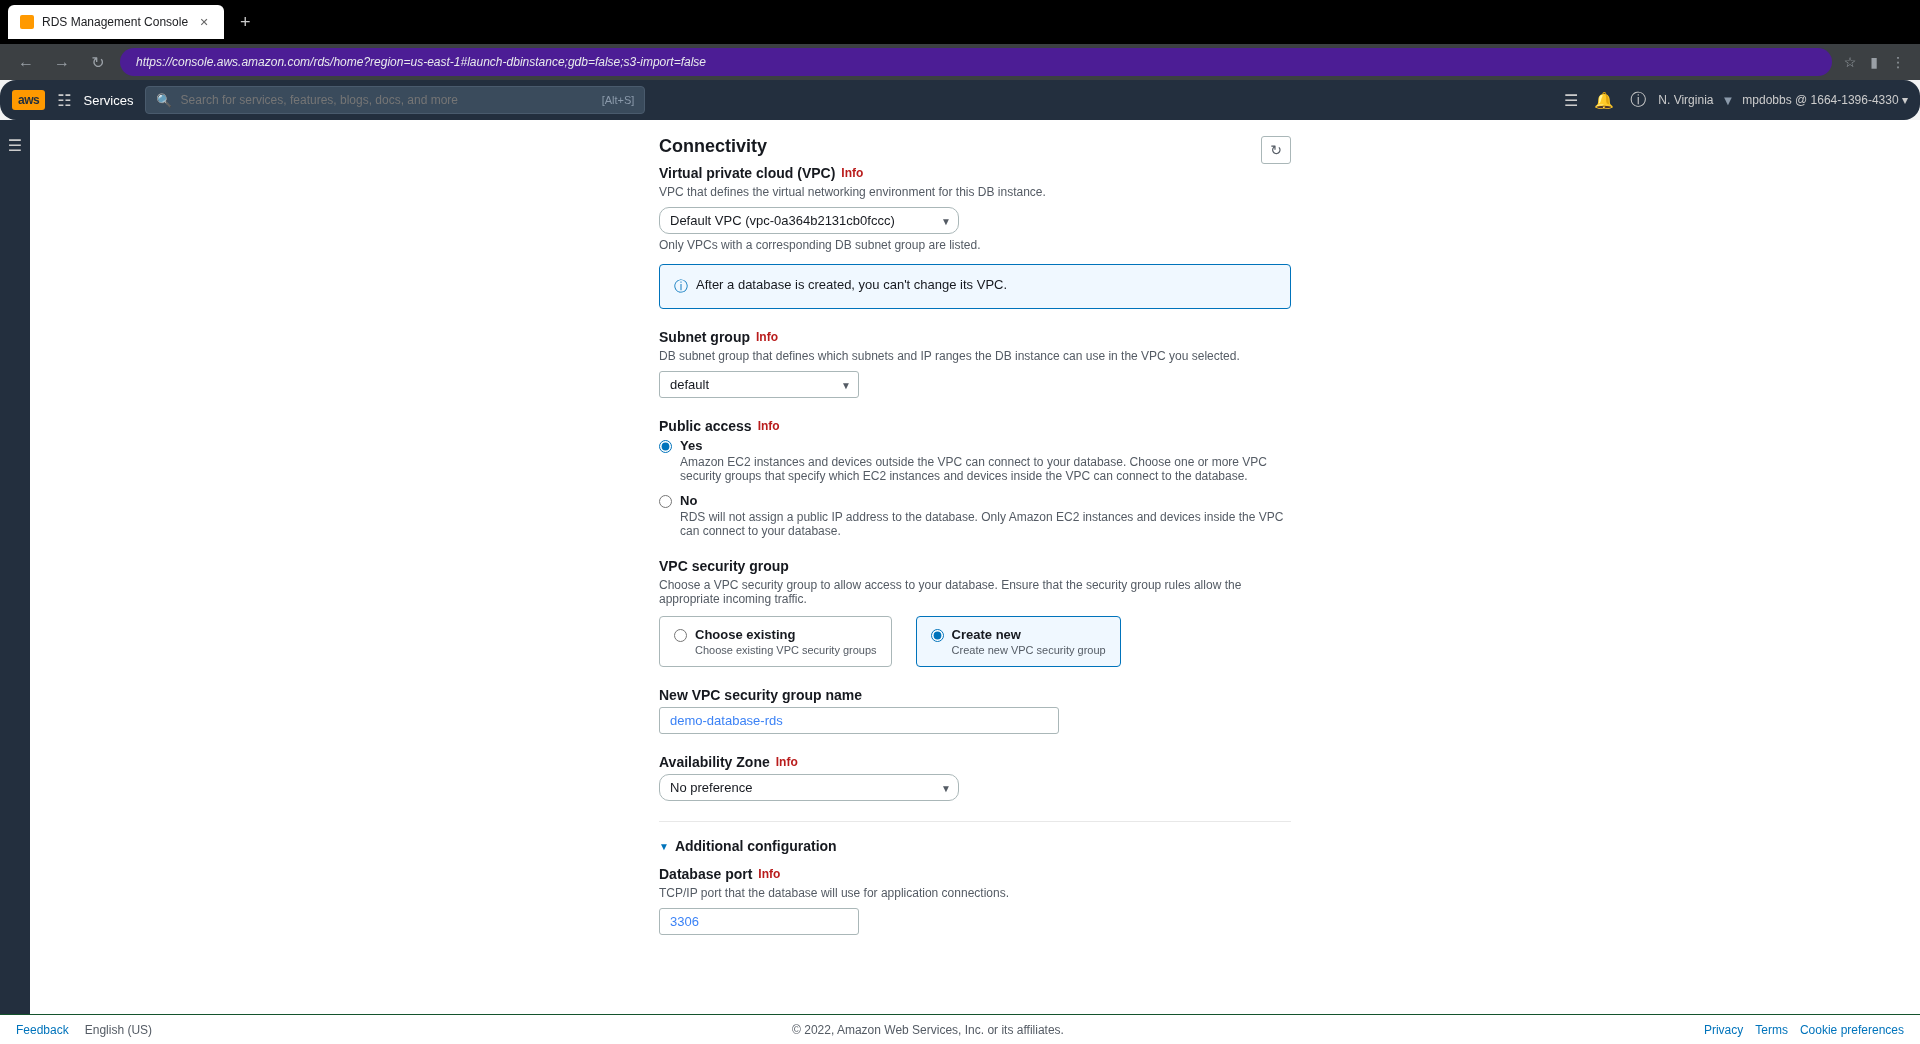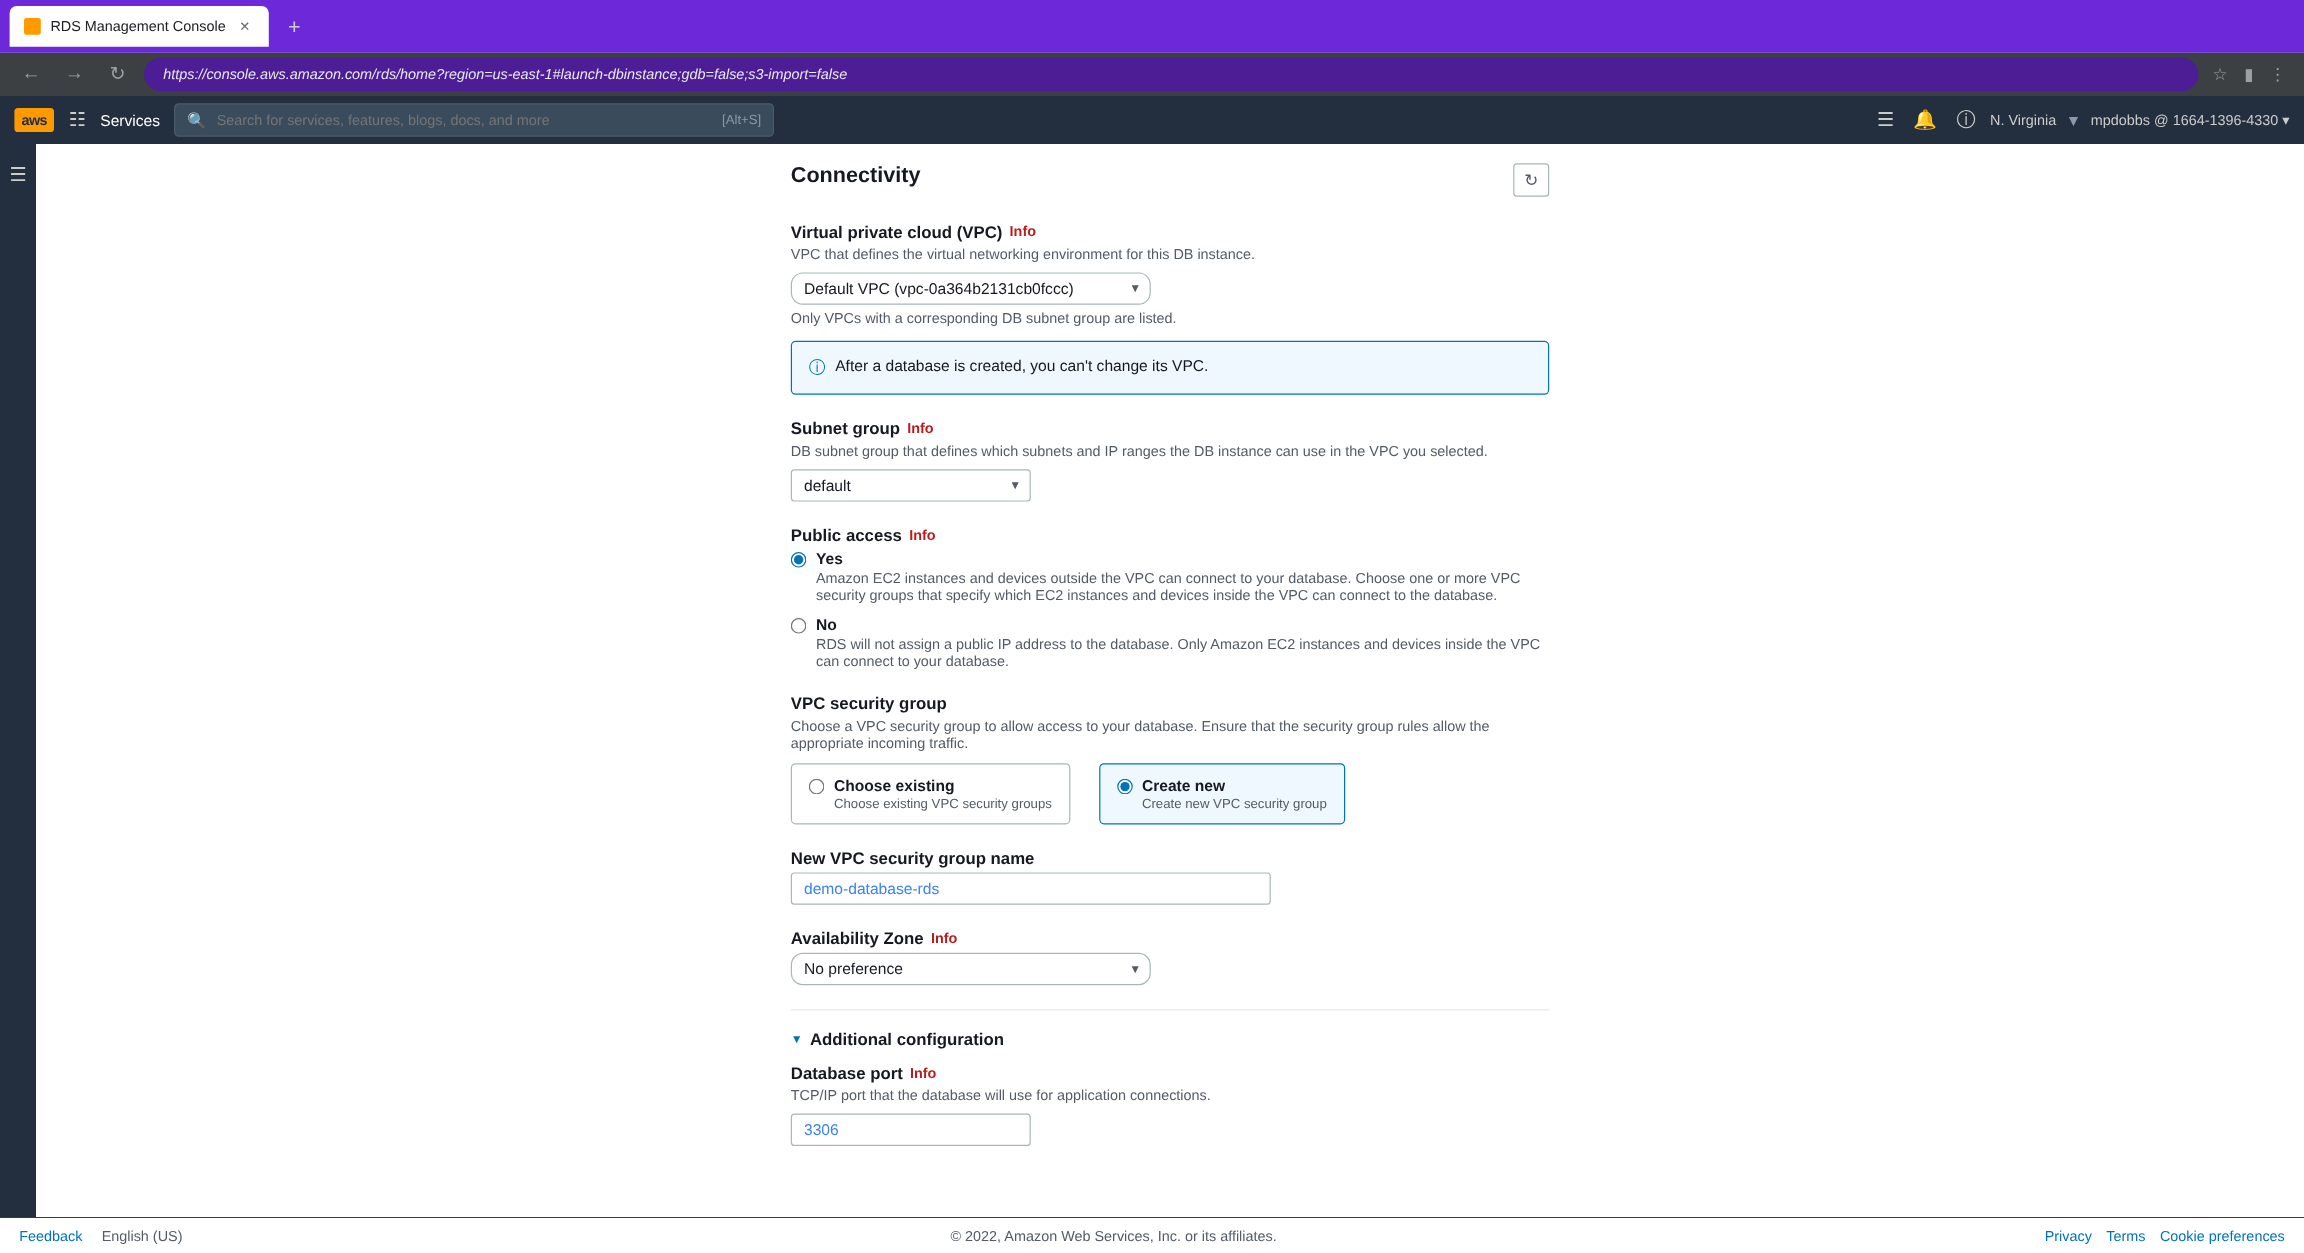--- a/index.html
+++ b/index.html
@@ -1,20 +1,20 @@
 <!DOCTYPE html>
 <html><head>
   <meta charset="utf-8">
   <style>
     * { box-sizing: border-box; margin: 0; padding: 0; }
     body { font-family: "Amazon Ember", Arial, sans-serif; font-size: 13px; background: #f2f3f3; color: #16191f; }
 
     
     .browser-chrome {
-      background: #6d28d9;
+      background: #000000;
       height: 44px;
       display: flex;
       align-items: center;
       padding: 0 8px;
       gap: 8px;
       text-align: right;
     }
     .browser-tab {
       background: #fff;
       border-radius: 6px 6px 0 0;
@@ -101,20 +101,21 @@
     }
 
     
     .aws-topnav {
       background: #232f3e;
       height: 40px;
       display: flex;
       align-items: center;
       padding: 0 12px;
       gap: 12px;
+      border-radius: 16px;
     }
     .aws-logo {
       background: #ff9900;
       color: #232f3e;
       font-weight: bold;
       font-size: 12px;
       padding: 3px 6px;
       border-radius: 3px;
       letter-spacing: -0.5px;
     }
@@ -208,21 +209,21 @@
       padding: 16px 24px 60px 24px;
       margin: 0 auto;
       position: relative;
     }
 
     
     .section-heading {
       font-size: 18px;
       font-weight: 700;
       color: #16191f;
-      margin-bottom: 28px;
+      margin-bottom: 8px;
     }
     .refresh-btn {
       position: absolute;
       top: 16px;
       right: 24px;
       background: none;
       border: 1px solid #aab7b8;
       border-radius: 3px;
       width: 30px;
       height: 28px;

